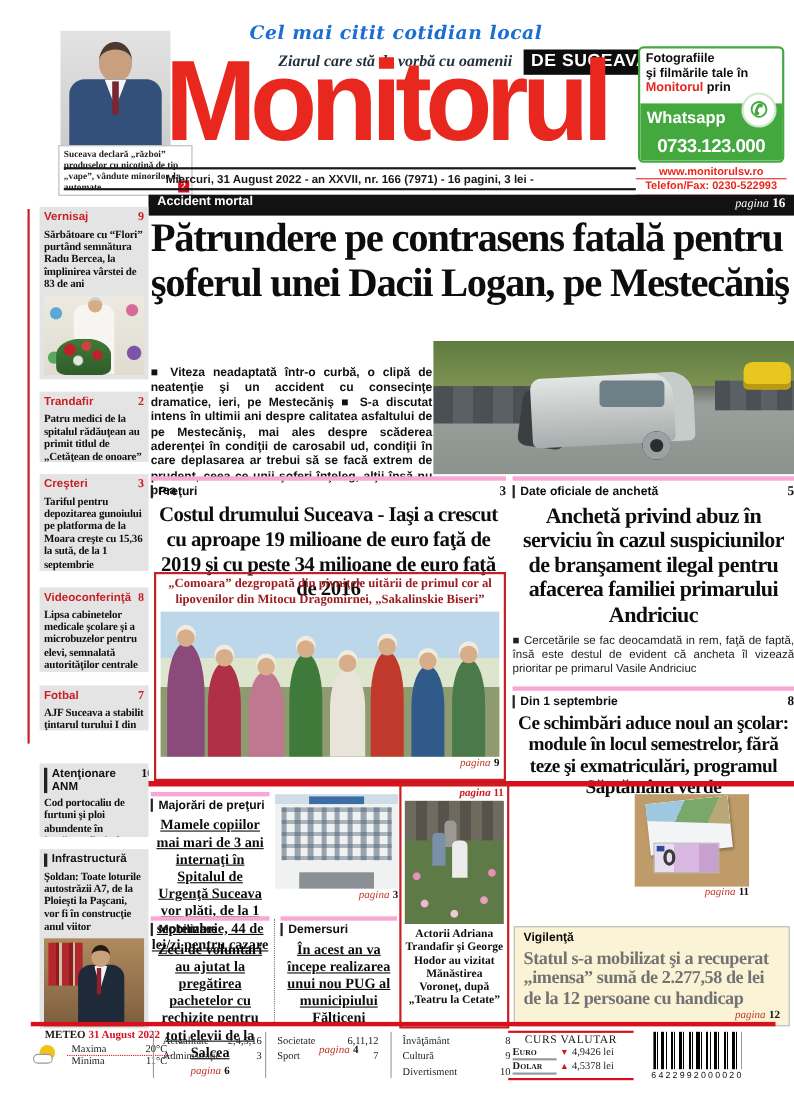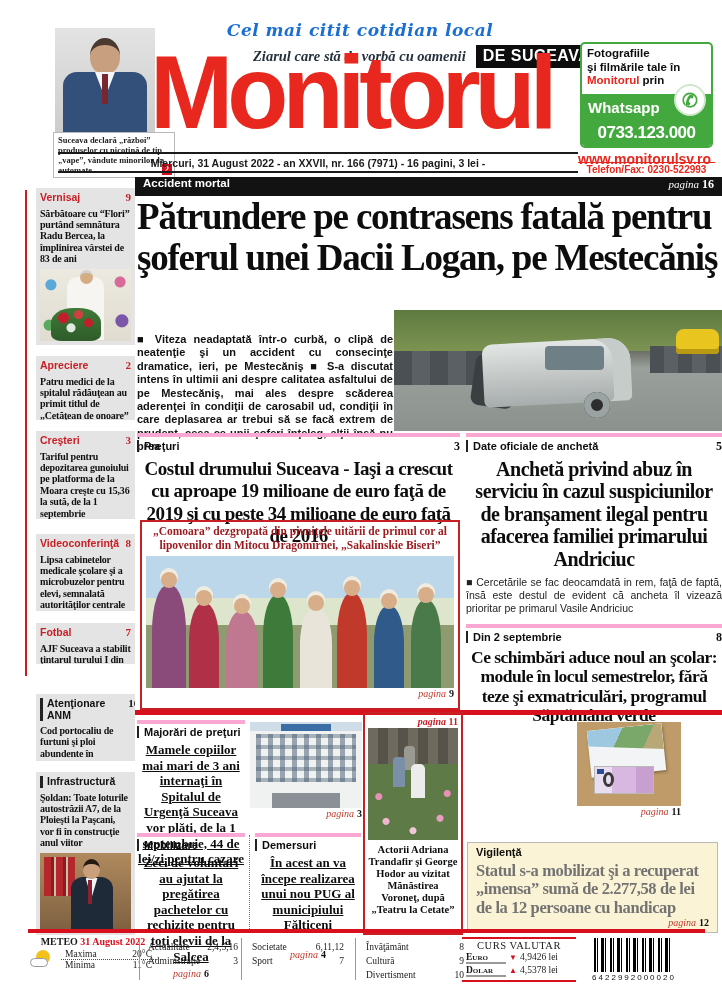--- a/index.html
+++ b/index.html
@@ -47,22 +47,22 @@
   .wa-top .red { color:#e8281e; }
   .wa-green { position:absolute; left:0; bottom:0; width:100%; height:52px;
     background:#43a93f; color:#fff; }
   .wa-app { position:absolute; left:6px; top:5px; font-weight:bold; font-size:15px; }
   .wa-icon { position:absolute; right:5px; top:-10px; width:32px; height:32px;
     background:#fff; border-radius:50%; border:2px solid #cfe8cc;
     display:flex; align-items:center; justify-content:center;
     color:#43a93f; font-size:19px; font-weight:bold; }
   .wa-phone { position:absolute; left:0; bottom:3px; width:100%;
     text-align:center; font-weight:bold; font-size:17px; letter-spacing:-0.5px; }
-  .site-url { left:578px; top:151px; width:137px; 
-    color:#e8281e; font-weight:bold; font-size:14px; }
+  .site-url { left:578px; top:151px; width:137px; text-align:center;
+    color:#e8281e; font-weight:bold; font-size:10px; }
   .phone-fax { left:578px; top:162px; width:137px; text-align:center;
     color:#e8281e; font-weight:bold; font-size:10px;
     border-top:1px solid #e8281e; border-bottom:2px solid #e8281e; padding:1px 0 2px; }
   .dateline { left:58px; top:152px; width:520px; text-align:center;
     font-weight:bold; font-size:10.5px; color:#1a1a1a;
     border-top:2px solid #1a1a1a; border-bottom:2px solid #1a1a1a; padding:3px 0 2px; }
 
   
   .kicker-bar { left:135px; top:177px; width:587px; height:19px; background:#121212;
     color:#fff; display:flex; justify-content:space-between; align-items:flex-start;
@@ -324,21 +324,21 @@
     <div class="sb-text">Sărbătoare cu “Flori” purtând semnătura Radu Bercea, la împlinirea vârstei de 83 de ani</div>
     <div class="sb-photo vernisaj-photo">
       <span class="vp-man"></span>
       <span class="vp-head"></span>
       <span class="vp-flowers"></span>
     </div>
   </div>
 
   <div class="abs sb-item" style="top:356px;height:64px;">
     <div class="sb-head sb-red">
-      <span class="kick">Apreciere</span>
+      <span class="kick">Trandafir</span>
       <span class="pg">2</span>
     </div>
     <div class="sb-text">Patru medici de la spitalul rădăuţean au primit titlul de „Cetăţean de onoare”</div>
   </div>
 
   <div class="abs sb-item" style="top:431px;height:88px;">
     <div class="sb-head sb-red">
       <span class="kick">Creşteri</span>
       <span class="pg">3</span>
     </div>
@@ -413,21 +413,21 @@
     <div class="sec-head">
       <span class="kick">Date oficiale de anchetă</span>
       <span class="pg">5</span>
     </div>
     <div class="hl">Anchetă privind abuz în serviciu în cazul suspiciunilor de branşament ilegal pentru afacerea familiei primarului Andriciuc</div>
     <div class="ancheta-lead">■ Cercetările se fac deocamdată in rem, faţă de faptă, însă este destul de evident că ancheta îl vizează prioritar pe primarul Vasile Andriciuc</div>
   </div>
 
   <div class="abs sec" id="sec-scoala">
     <div class="sec-head">
-      <span class="kick">Din 2 septembrie</span>
+      <span class="kick">Din 1 septembrie</span>
       <span class="pg">8</span>
     </div>
     <div class="hl">Ce schimbări aduce noul an şcolar: module în locul semestrelor, fără teze şi exmatriculări, programul Săptămâna verde</div>
   </div>
 
   <div class="abs midbar"></div>
 
   <div class="abs sec small-col" id="sec-majorari">
     <div class="sec-head">
       <span class="kick">Majorări de preţuri</span>

